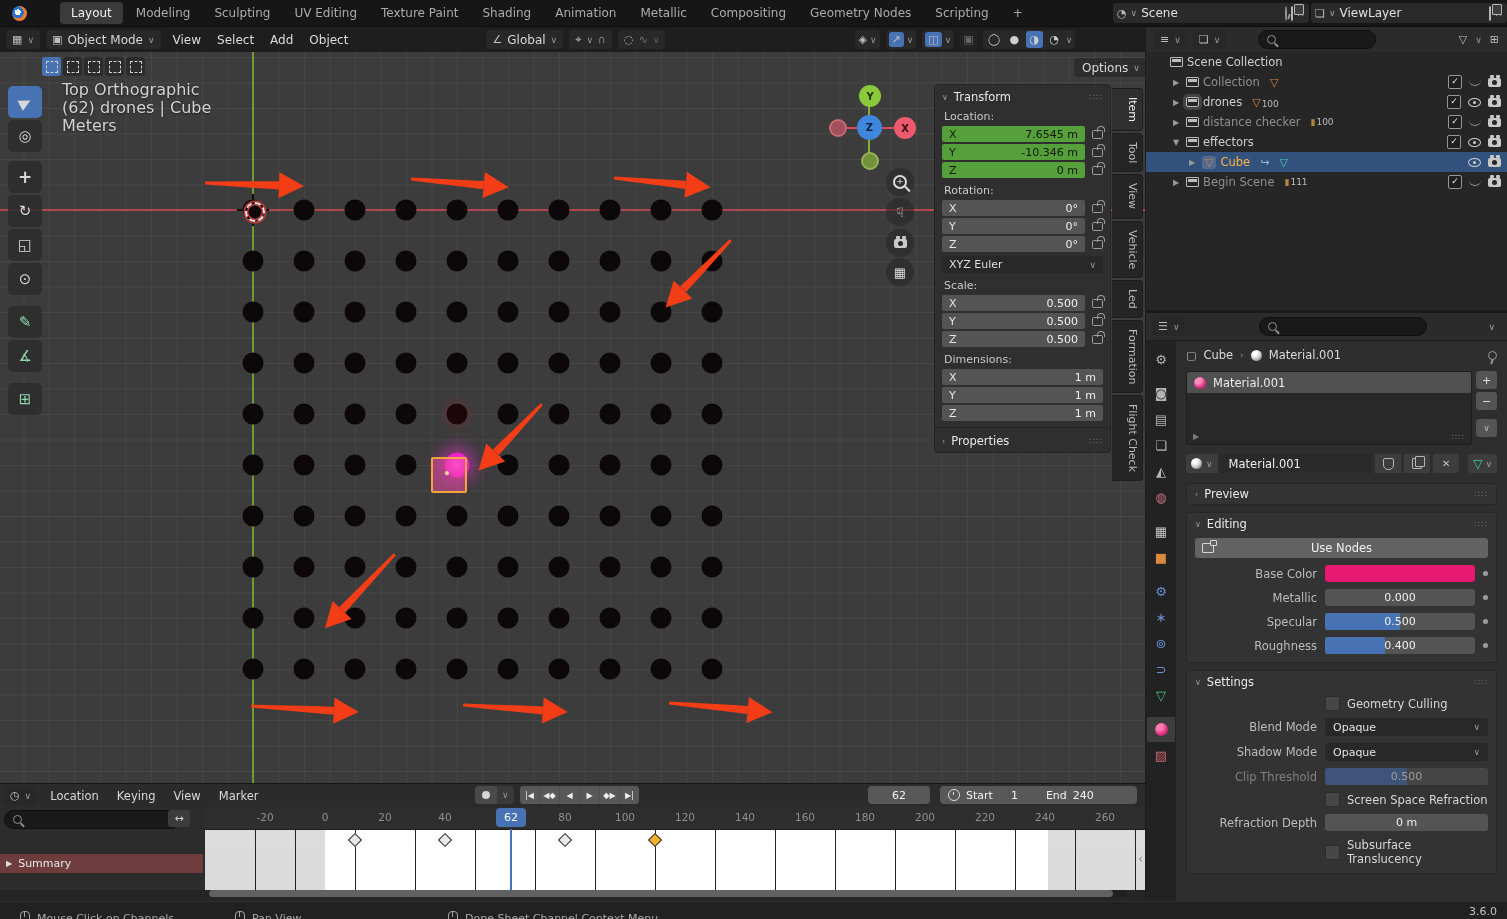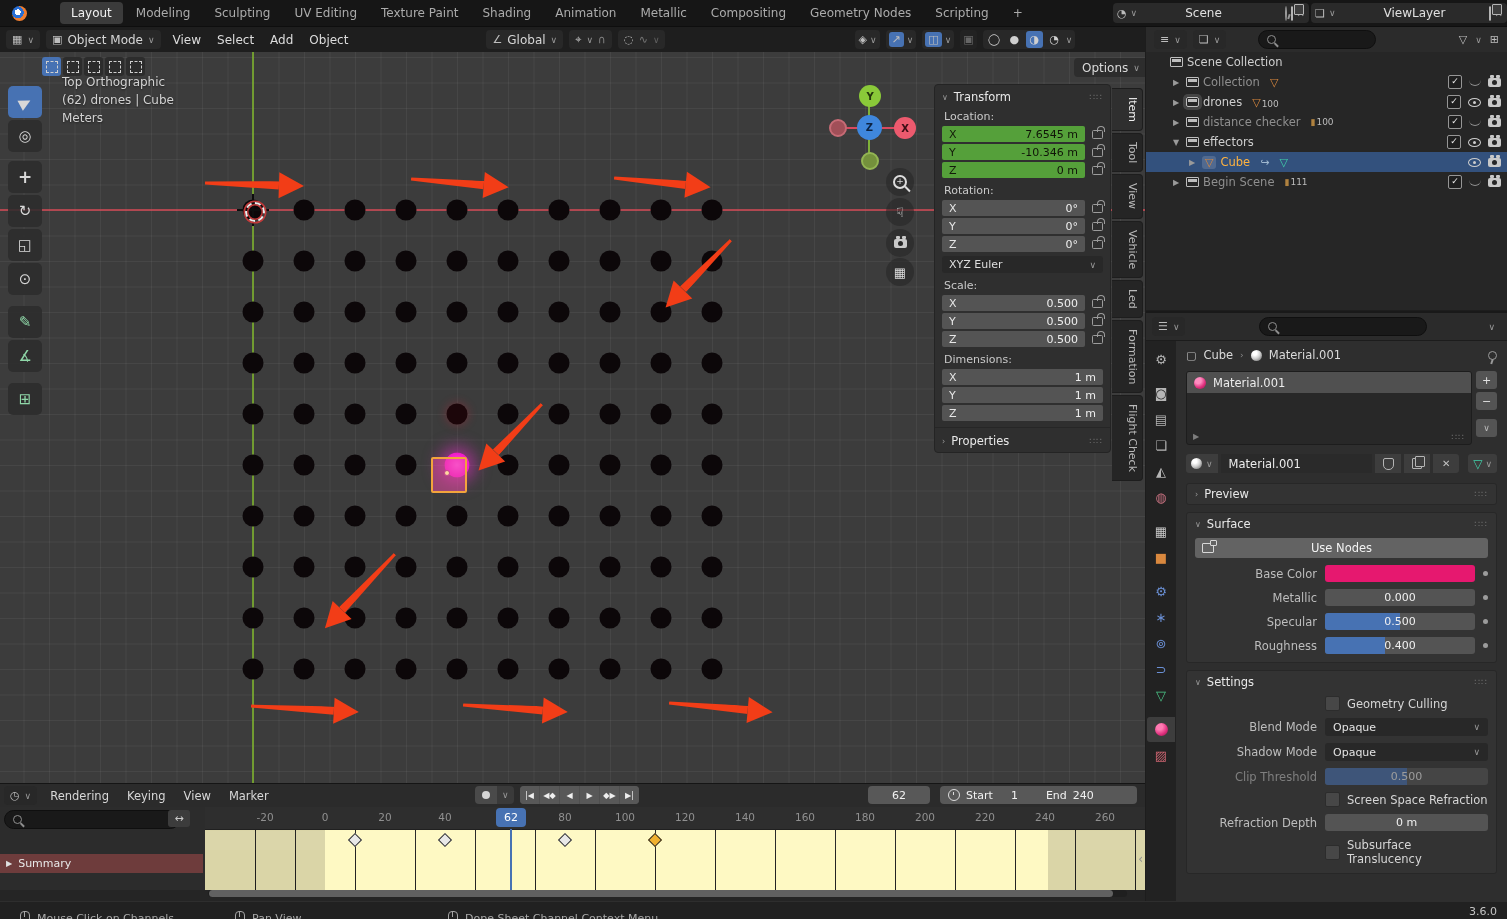--- a/index.html
+++ b/index.html
@@ -5,21 +5,21 @@
   html,body{margin:0;padding:0;background:#111;font-family:"DejaVu Sans","Liberation Sans",sans-serif;}
   #app{position:relative;width:1507px;height:919px;overflow:hidden;background:#1d1d1d;color:#d6d6d6;font-size:12px;-webkit-user-select:none;user-select:none;}
   
   #topbar{position:absolute;left:0;top:0;width:1507px;height:26px;background:#161616;display:flex;align-items:center;border-bottom:1px solid #0e0e0e;}
   #blender-logo{width:15px;height:15px;border-radius:50%;background:radial-gradient(circle at 38% 42%,#fff 0 3px,#2a6fd4 3px 6px,#ef7d2f 6px);margin:0 10px 0 12px;}
   .tb-menu{padding:0 9px;color:#dcdcdc;cursor:default;line-height:26px;}
   #workspace-tabs{display:flex;margin-left:22px;height:26px;align-items:center;}
   .ws-tab{padding:2px 11px;color:#ababab;border-radius:4px;margin:0 1px;line-height:18px;}
   .ws-tab.active{background:#3b3b3b;color:#f1f1f1;}
   .tb-group{position:absolute;top:3px;height:20px;display:flex;align-items:center;background:#2a2a2a;border-radius:4px;padding:0 4px;gap:4px;}
-  .tb-field{color:#e0e0e0;margin-left:44px;}
+  .tb-field{color:#e0e0e0;}
   .mini-ic{color:#bdbdbd;font-size:11px;}
   .chev{color:#9a9a9a;font-size:9px;}
   .xbtn{color:#8b8b8b;font-size:10px;}
   
   #vp-header{position:absolute;left:0;top:27px;width:1145px;height:25px;background:#1e1e1e;display:flex;align-items:center;border-bottom:1px solid #101010;}
   .hdr-pill{display:flex;align-items:center;gap:5px;background:#282828;border-radius:4px;height:19px;padding:0 6px;margin-left:6px;}
   .vp-menu{padding:0 8px;color:#dcdcdc;}
   #ol-header{position:absolute;left:1146px;top:27px;width:361px;height:25px;background:#2b2b2b;display:flex;align-items:center;border-bottom:1px solid #101010;}
   .search-pill{background:#191919;border:1px solid #0f0f0f;border-radius:10px;height:17px;display:flex;align-items:center;gap:5px;padding:0 8px;color:#9a9a9a;}
   .mag{width:7px;height:7px;border:1.5px solid #8f8f8f;border-radius:50%;position:relative;flex:none;}
@@ -48,21 +48,21 @@
   .dashbox{width:10px;height:10px;border:1px dashed #cfcfcf;}
   #vp-toolbar{position:absolute;left:8px;top:34px;display:flex;flex-direction:column;gap:2px;z-index:30;}
   .tool-btn{width:34px;height:32px;background:#2b2b2bd9;border-radius:5px;display:flex;align-items:center;justify-content:center;color:#d8d8d8;font-size:15px;}
   .tool-btn.active{background:#4772b3;}
   #vp-toolbar .tool-btn:nth-child(3){margin-top:7px;}
   #vp-toolbar .tool-btn:nth-child(7){margin-top:9px;}
   #vp-toolbar .tool-btn:nth-child(9){margin-top:9px;}
   .ti-select-box{display:inline-block;transform:rotate(-28deg);}
   .tool-green{color:#8fd7a8;}
   
-  #vp-overlay{position:absolute;left:62px;top:21px;color:#d2d2d2;font-size:12px;line-height:18px;z-index:25;text-shadow:0 1px 2px rgba(0,0,0,.5);}
+  #vp-overlay{position:absolute;left:62px;top:29px;color:#d2d2d2;font-size:16px;line-height:18px;z-index:25;text-shadow:0 1px 2px rgba(0,0,0,.5);}
   #options-pill{position:absolute;left:1074px;top:6px;z-index:25;display:flex;align-items:center;gap:5px;background:#2a2a2ac9;border-radius:4px;height:19px;padding:0 8px;color:#dadada;}
   
   .gz{position:absolute;border-radius:50%;display:flex;align-items:center;justify-content:center;font-size:10px;font-weight:bold;z-index:26;}
   .gzline{position:absolute;z-index:25;}
   .navbtn{position:absolute;width:28px;height:28px;border-radius:50%;background:rgba(36,36,36,.55);display:flex;align-items:center;justify-content:center;color:#dcdcdc;font-size:13px;z-index:26;}
   .cam{width:13px;height:9px;background:#c9c9c9;border-radius:2px;position:relative;}
   .cam::before{content:"";position:absolute;left:4px;top:2px;width:5px;height:5px;border-radius:50%;background:#262626;}
   .cam::after{content:"";position:absolute;left:2px;top:-3px;width:4px;height:3px;background:#c9c9c9;border-radius:1px;box-shadow:6px 0 0 #c9c9c9;}
   .magbig{width:10px;height:10px;border:2px solid #dcdcdc;border-radius:50%;position:relative;color:#dcdcdc;font-size:9px;line-height:9px;text-align:center;}
   .magbig::after{content:"";position:absolute;width:7px;height:2px;background:#dcdcdc;transform:rotate(45deg);right:-6px;bottom:-3px;}
@@ -161,21 +161,21 @@
   #rec-btn{width:22px;height:18px;background:#4a4a4a;border-radius:4px 0 0 4px;display:flex;align-items:center;justify-content:center;}
   #rec-btn::before{content:"";width:8px;height:8px;border-radius:50%;background:#d5d5d5;}
   #frame-pill{position:absolute;left:868px;top:2px;width:62px;height:18px;background:#585858;border-radius:4px;display:flex;align-items:center;justify-content:center;color:#f2f2f2;font-size:11px;}
   #range-pill{position:absolute;left:940px;top:2px;width:197px;height:18px;background:#585858;border-radius:4px;display:flex;align-items:center;color:#f2f2f2;font-size:11px;gap:6px;padding:0 8px;box-sizing:border-box;}
   .clockic{width:10px;height:10px;border:1.4px solid #dcdcdc;border-radius:50%;position:relative;flex:none;}
   .clockic::after{content:"";position:absolute;left:3.5px;top:1.5px;width:1.4px;height:3.5px;background:#dcdcdc;}
   #tl-left{position:absolute;left:0;top:23px;width:205px;height:83px;background:#2c2c2c;border-right:1px solid #1c1c1c;}
   #tl-search{position:absolute;left:4px;top:3px;width:158px;height:17px;}
   #tl-arrows-btn{position:absolute;left:168px;top:3px;width:22px;height:17px;background:#3c3c3c;border-radius:3px;color:#c9c9c9;font-size:11px;display:flex;align-items:center;justify-content:center;}
   #summary-row{position:absolute;left:0;top:47px;width:197px;height:19px;background:#6e3c3c;display:flex;align-items:center;gap:6px;padding-left:6px;color:#e8e8e8;font-size:11px;}
-  #tl-area{position:absolute;left:205px;top:23px;right:0;height:83px;background:#fef9c3;overflow:hidden;}
+  #tl-area{position:absolute;left:205px;top:23px;right:0;height:83px;background:#ffffff;overflow:hidden;}
   #tl-cols{position:absolute;left:0;top:0;right:0;bottom:0;background:repeating-linear-gradient(to right,#242424 0 1px,transparent 1px 60px);background-position:90px 0;}
   #tl-prezero{position:absolute;left:0;top:0;width:120px;bottom:0;background:rgba(0,0,0,.14);}
   #tl-postend{position:absolute;left:843px;top:0;right:0;bottom:0;background:rgba(0,0,0,.14);}
   #tl-ruler{position:absolute;left:-205px;top:0;width:1145px;height:22px;background:#2e2e2e;border-bottom:1px solid #202020;}
   .tick{position:absolute;top:4px;transform:translateX(-50%);color:#909090;font-size:10.5px;}
   #cur-pill{position:absolute;top:1px;width:30px;height:19px;background:#4772b3;border-radius:4px;color:#fff;font-size:11px;display:flex;align-items:center;justify-content:center;transform:translateX(-50%);z-index:5;}
   #playhead{position:absolute;top:22px;width:2px;bottom:0;background:#4772b3;z-index:4;transform:translateX(-50%);}
   #sum-band{position:absolute;left:0;right:0;top:24px;height:19px;background:rgba(255,255,255,.035);}
   .kf{position:absolute;top:33px;width:8px;height:8px;transform:translate(-50%,-50%) rotate(45deg);background:#e8e8e8;border:1px solid #2a2a2a;z-index:3;}
   .kf.selected{background:#f0b030;}
@@ -853,21 +853,21 @@
         <div class="panel-head">
             <span class="vchev">›</span>
           <span>Preview</span>
           <span class="grip">∷∷</span>
           </div>
       </div>
 
       <div class="ppanel">
         <div class="panel-head">
             <span class="vchev">∨</span>
-          <span>Surface</span>
+          <span>Editing</span>
           <span class="grip">∷∷</span>
           </div>
         <div class="prow">
           <div class="usenodes">
             <span class="nodesic"></span>
             <span>Use Nodes</span>
           </div>
         </div>
         <div class="prow">
           <span class="plabel">Base Color</span>
@@ -958,21 +958,21 @@
     </div>
   </div>
 
   <div id="timeline">
     <div id="tl-hdr">
       <div class="hdr-pill" style="margin-left:4px;">
         <span class="mini-ic">◷</span>
           <span class="chev">∨</span>
       </div>
       <div id="tl-menus" style="display:flex;margin-left:4px;">
-          <div class="tl-menu">Rendering</div>
+          <div class="tl-menu">Location</div>
           <div class="tl-menu">Keying</div>
           <div class="tl-menu">View</div>
           <div class="tl-menu">Marker</div>
         </div>
       <div id="rec-wrap">
         <div id="rec-btn"></div>
         <span class="chev" style="padding:0 5px;background:#3a3a3a;border-radius:0 4px 4px 0;height:18px;line-height:18px;">∨</span>
       </div>
       <div id="tl-transport">
           <div class="tr-btn">|◀</div>

